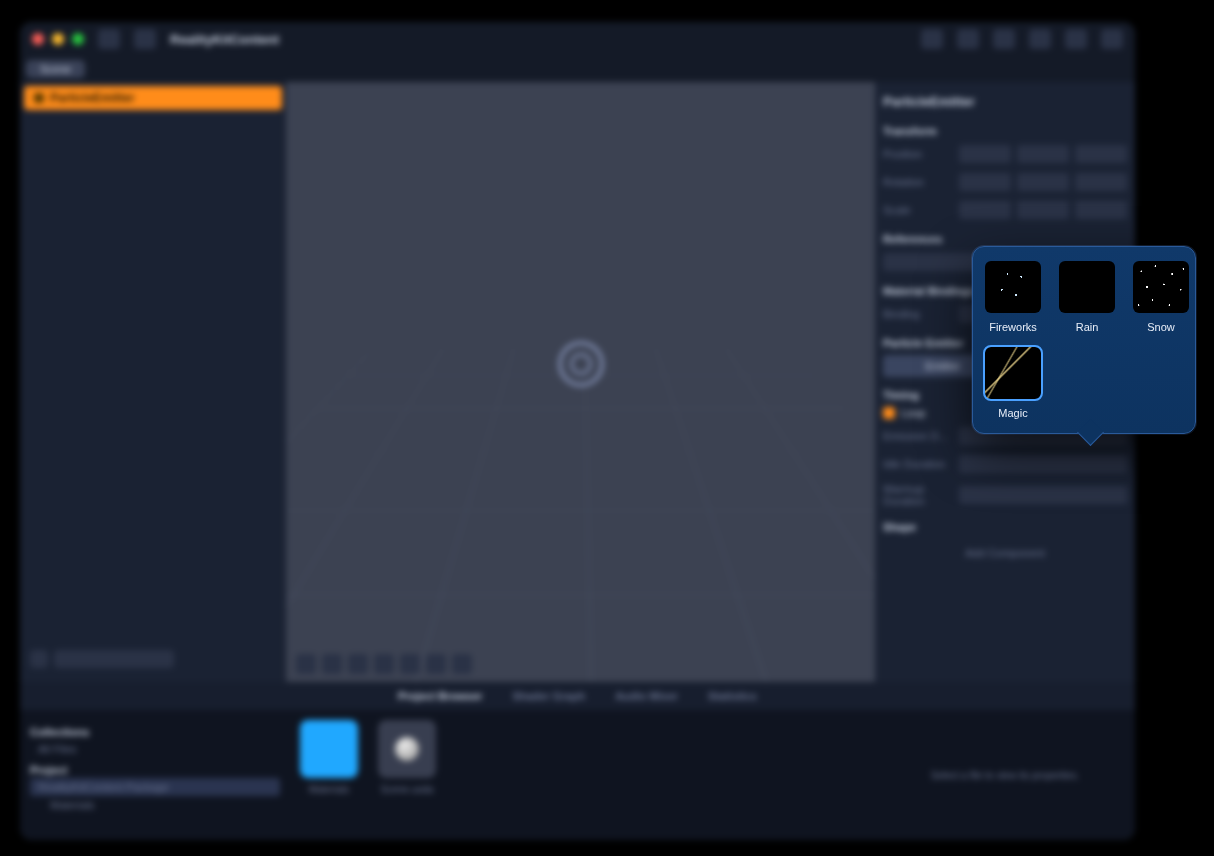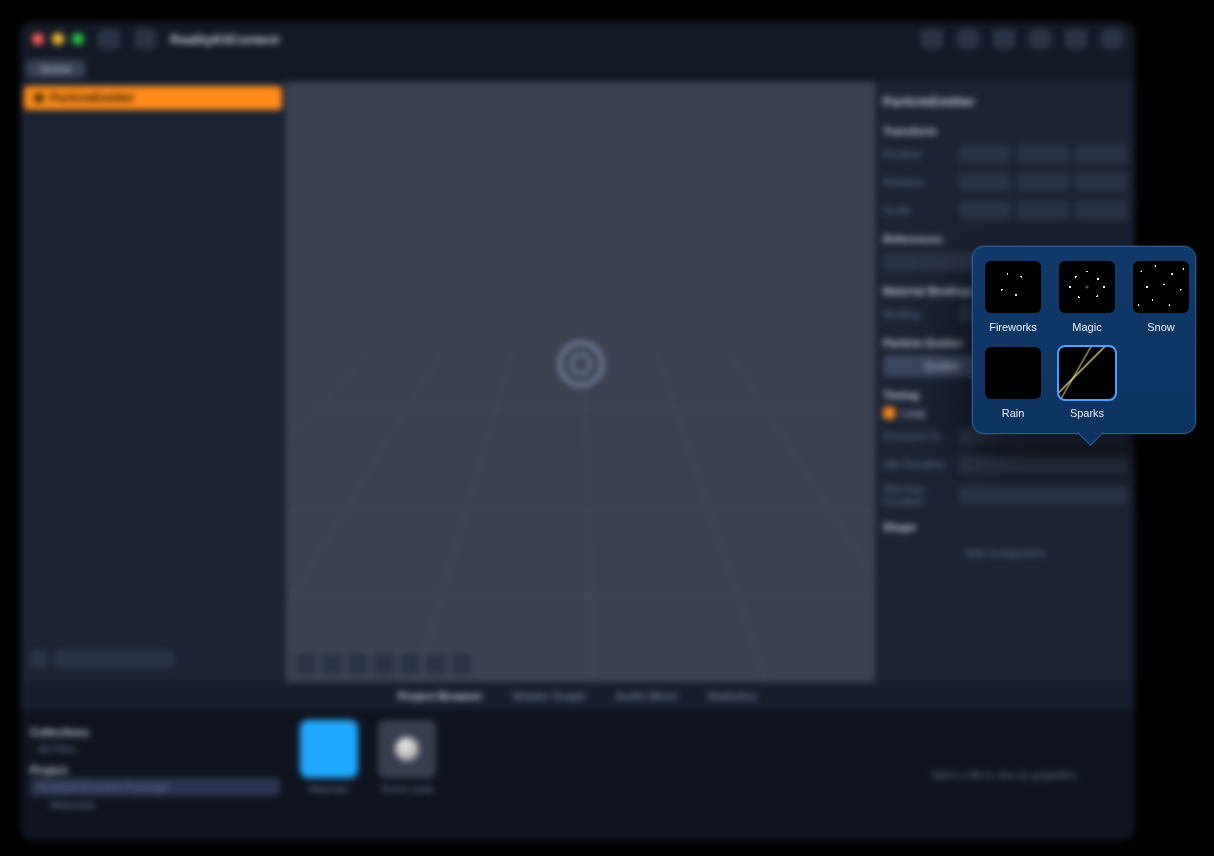--- a/index.html
+++ b/index.html
@@ -280,29 +280,25 @@
   </div>
 </div>
 
 <div class="popover">
   <div class="popgrid">
     <div class="popitem">
       <div class="thumb th-fireworks"></div>
       <div class="lbl">Fireworks</div>
     </div>
     <div class="popitem">
-      <div class="thumb th-magic"></div>
-      <div class="lbl">Magic</div>
+      <div class="thumb th-rain"></div>
+      <div class="lbl">Rain</div>
     </div>
     <div class="popitem">
       <div class="thumb th-snow"></div>
       <div class="lbl">Snow</div>
     </div>
-    <div class="popitem">
-      <div class="thumb th-rain"></div>
-      <div class="lbl">Rain</div>
-    </div>
     <div class="popitem last">
       <div class="thumb th-sparks"></div>
-      <div class="lbl">Sparks</div>
+      <div class="lbl">Magic</div>
     </div>
   </div>
 </div>
 
 </body></html>

